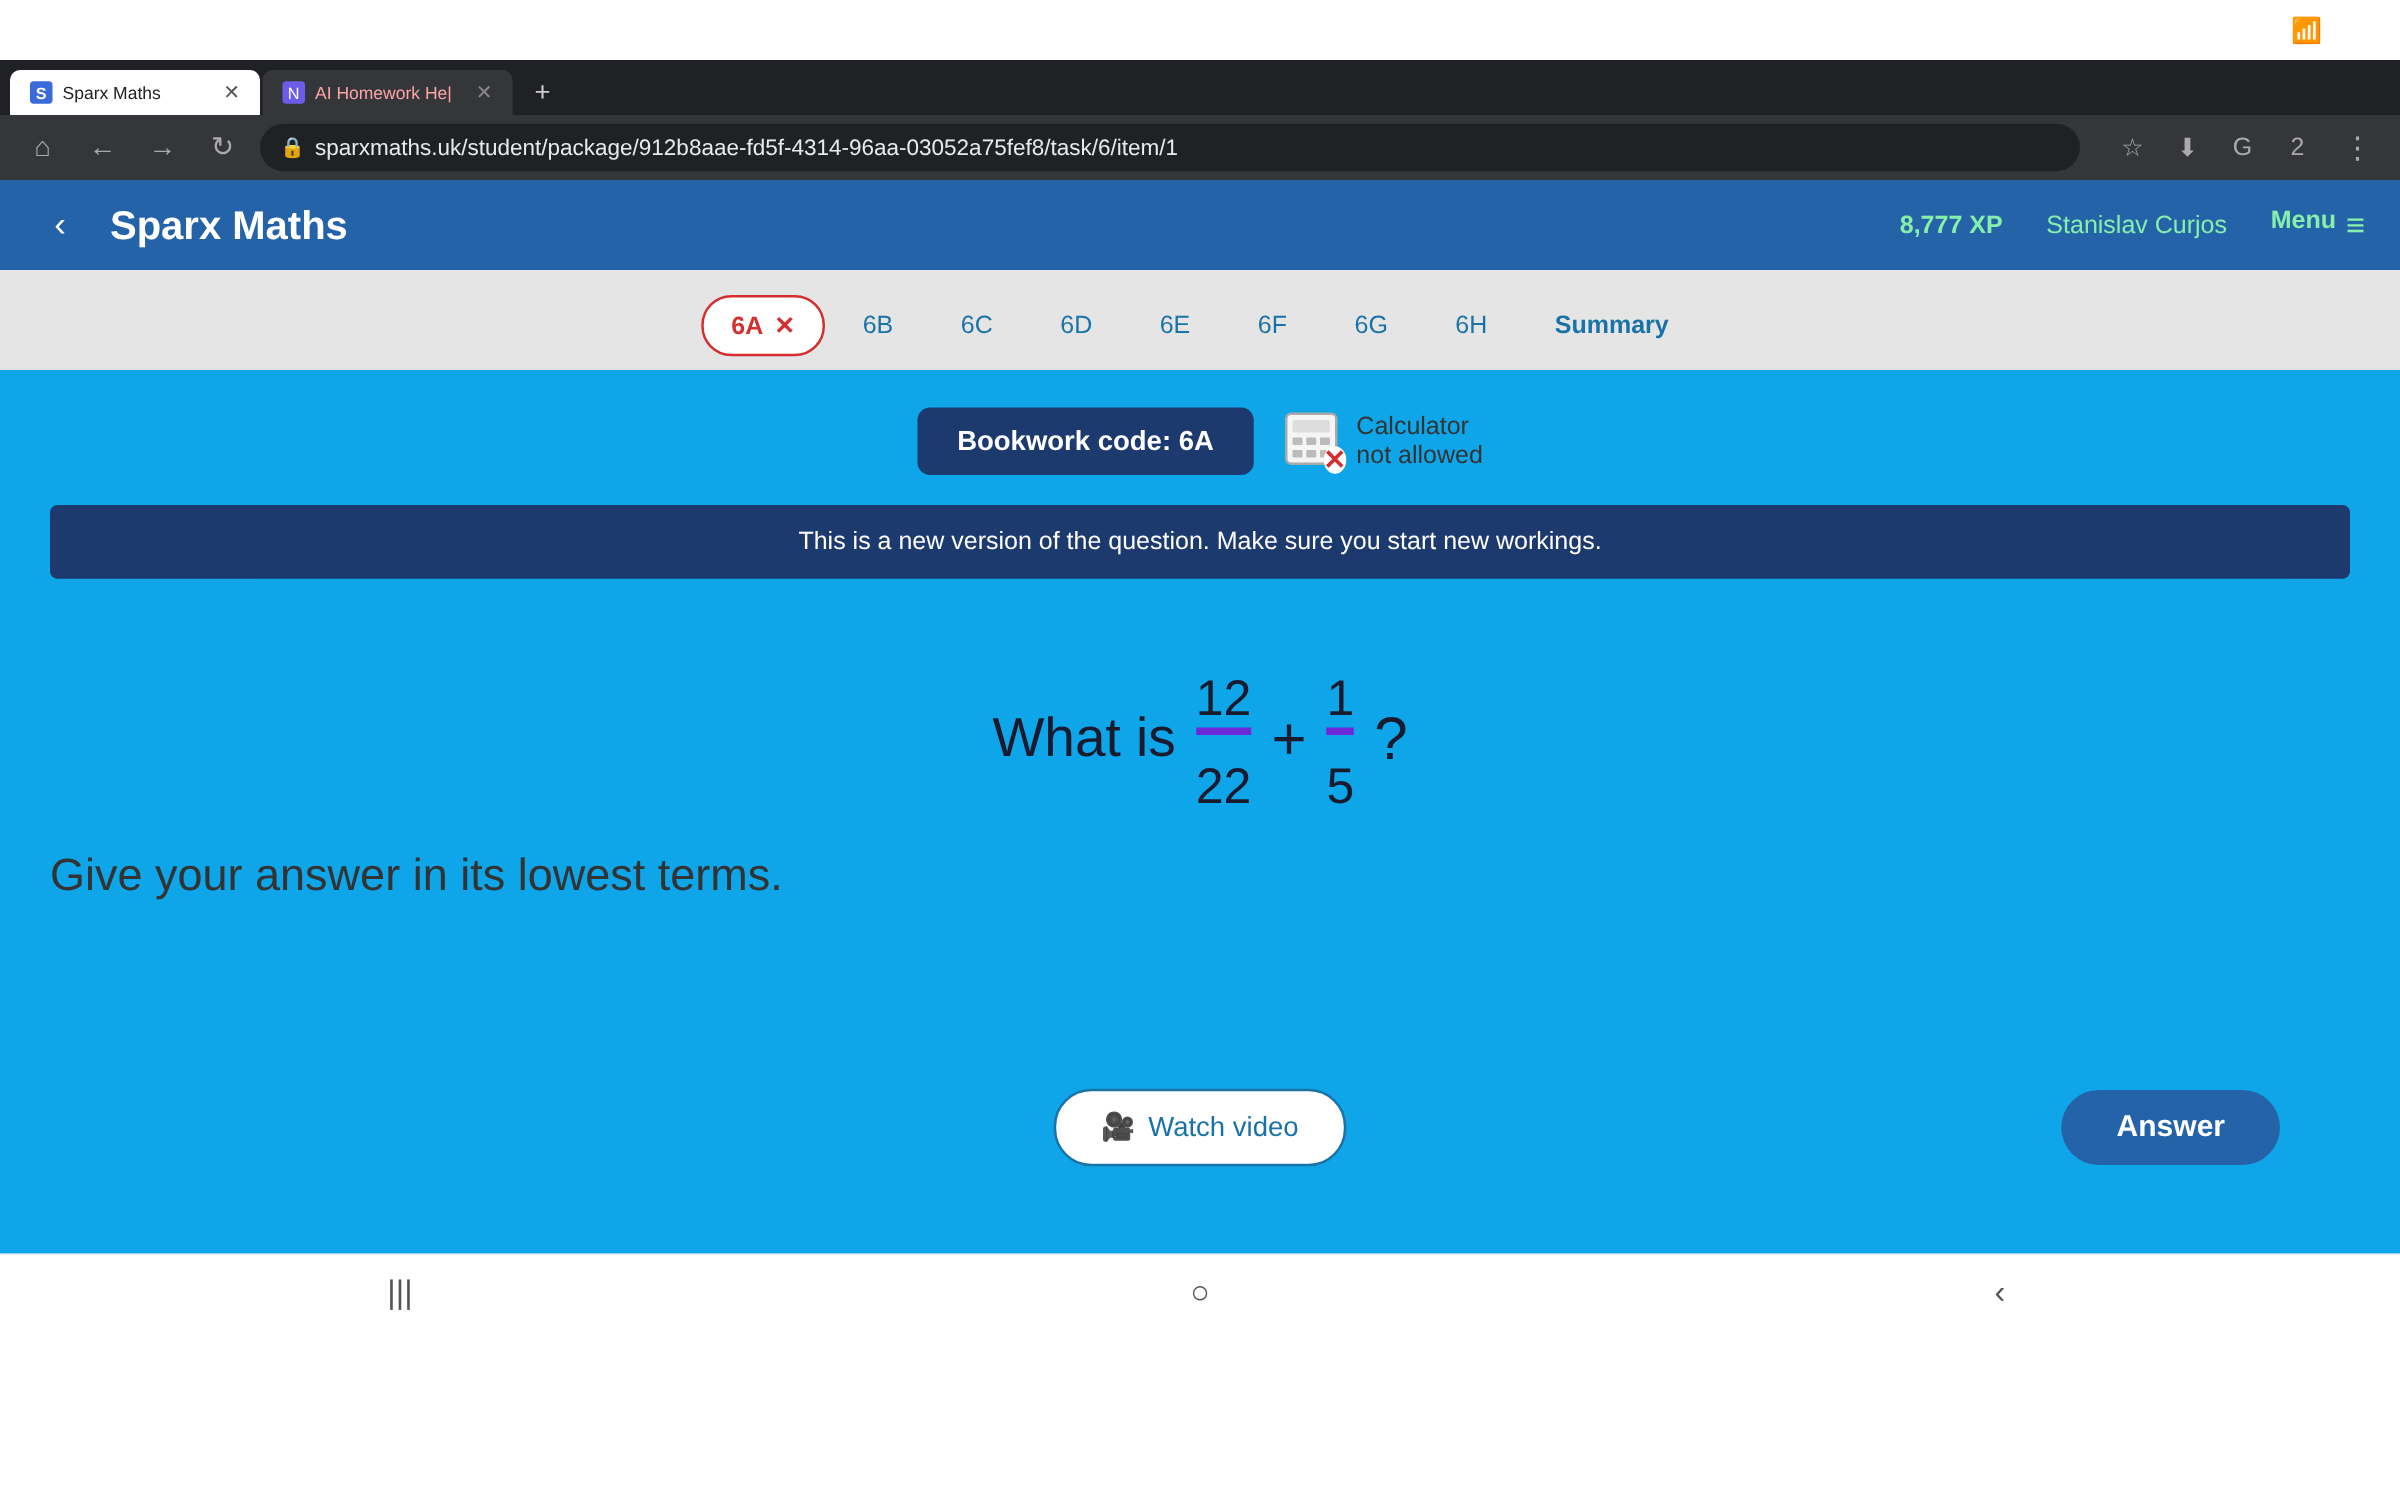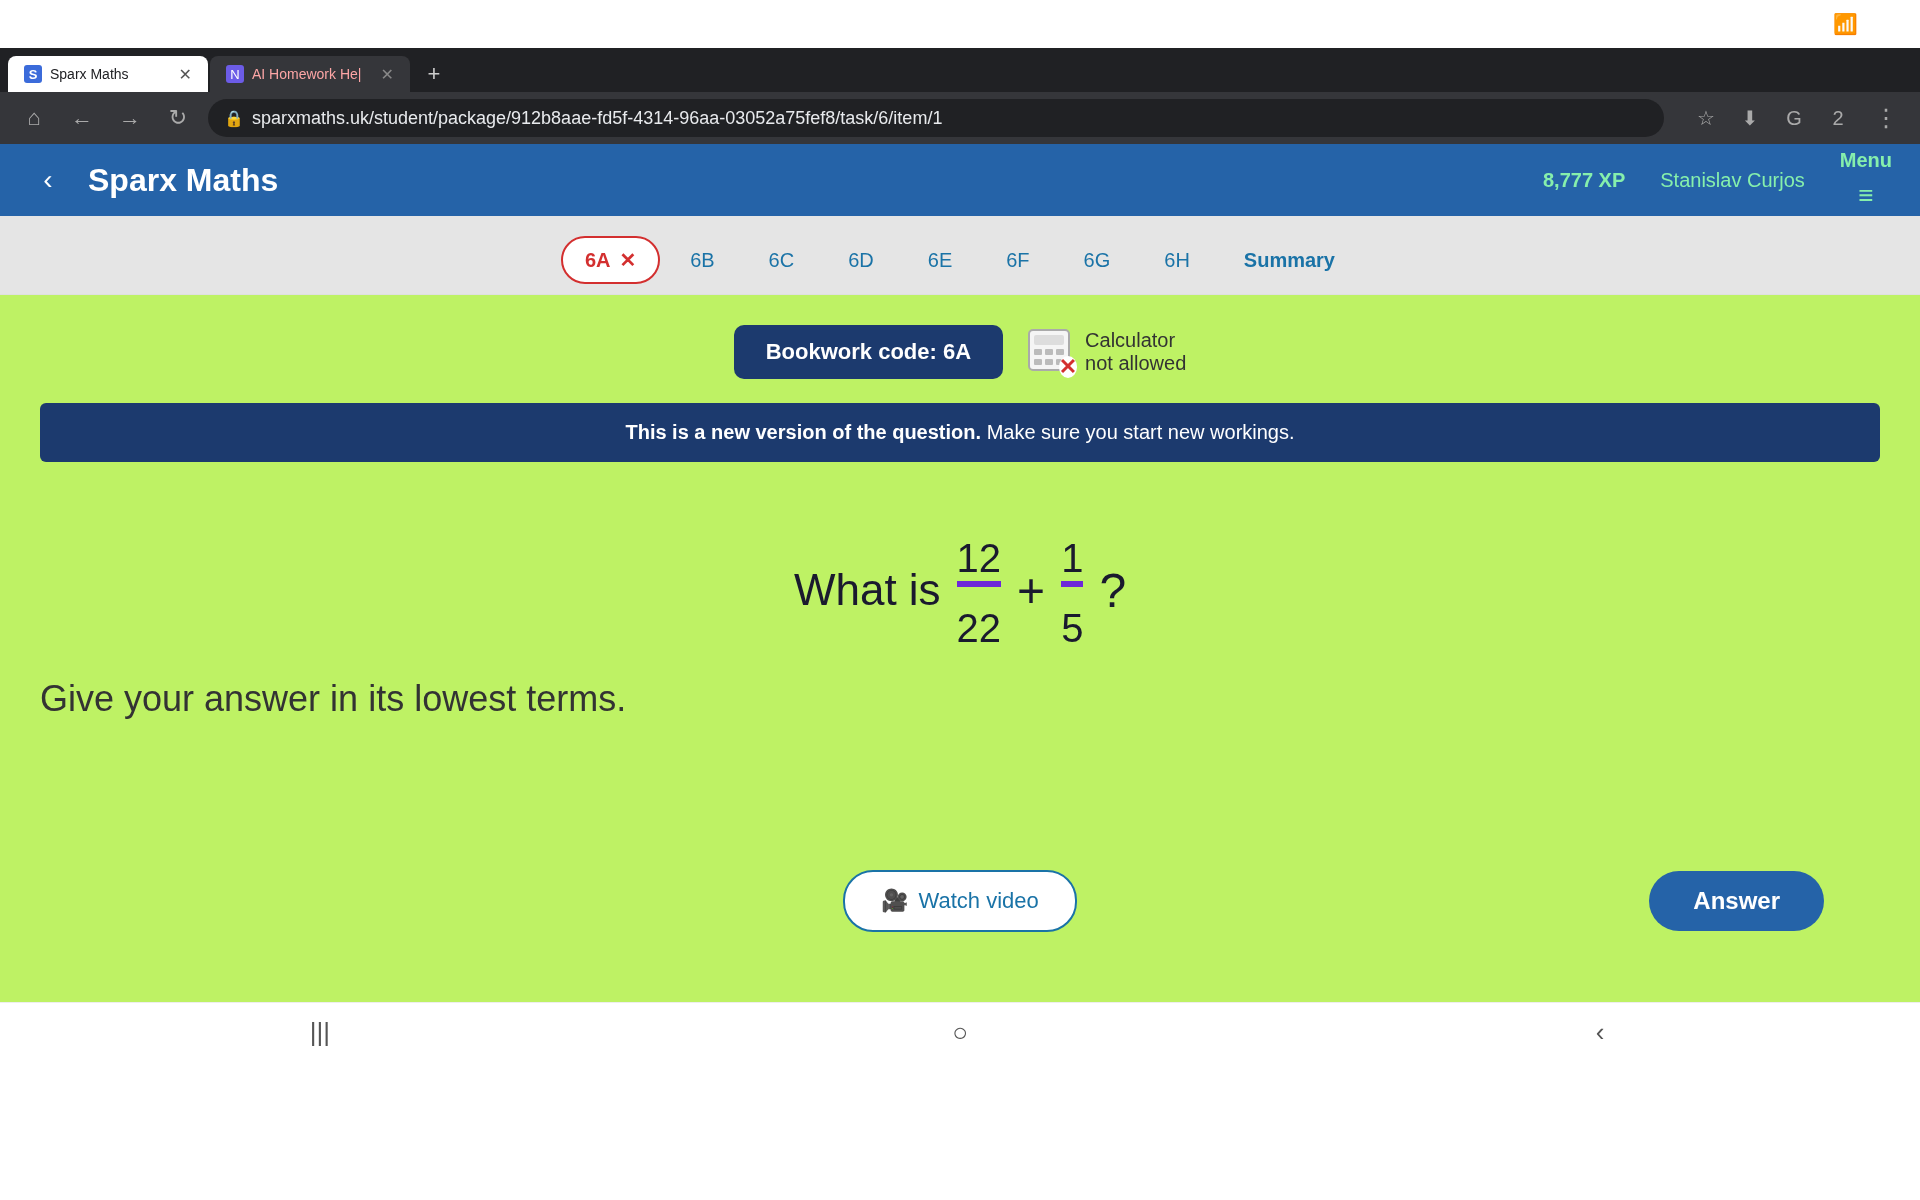--- a/index.html
+++ b/index.html
@@ -30,38 +30,38 @@
     .addr-action-btn { color: #aaa; font-size: 20px; width: 36px; height: 36px; display: flex; align-items: center; justify-content: center; cursor: pointer; }
     .chrome-menu { color: #aaa; font-size: 24px; cursor: pointer; width: 36px; height: 36px; display: flex; align-items: center; justify-content: center; }
 
     
     .sparx-header { background: #2563a8; height: 72px; display: flex; align-items: center; padding: 0 28px; }
     .back-btn { color: #fff; font-size: 28px; cursor: pointer; margin-right: 20px; width: 40px; height: 40px; display: flex; align-items: center; justify-content: center; }
     .sparx-logo { color: #fff; font-size: 32px; font-weight: bold; flex: 1; }
     .header-right { display: flex; align-items: center; gap: 35px; color: #86efac; font-size: 20px; }
     .xp-badge { font-weight: 600; }
     .user-name { font-weight: 500; }
-    .menu-btn { display: flex; align-items: center; gap: 8px; font-size: 20px; font-weight: 600; cursor: pointer; flex-direction: column; }
+    .menu-btn { display: flex; align-items: flex-start; gap: 8px; font-size: 20px; font-weight: 600; cursor: pointer; }
     .hamburger { font-size: 26px; }
 
     
     .task-tabs { display: flex; align-items: center; justify-content: center; padding: 20px 0 10px; gap: 6px; background: #e5e5e5; border-bottom: 1px solid #e0e0e0; }
     .task-tab { padding: 10px 22px; border-radius: 24px; font-size: 20px; font-weight: 500; cursor: pointer; color: #1a73a7; border: 2px solid transparent; }
     .task-tab.active { color: #d32f2f; font-weight: 700; border: 2px solid #d32f2f; background: #fff; }
     .task-tab.summary { color: #1a73a7; font-weight: 600; }
 
     
-    .content-area { padding: 30px 40px; background: #bef264; }
+    .content-area { padding: 30px 40px; background: #0ea5e9; }
 
     .bookwork-row { display: flex; align-items: center; justify-content: center; gap: 24px; margin-bottom: 24px; }
     .bookwork-code { background: #1c3a6e; color: #fff; font-size: 22px; font-weight: 600; padding: 14px 32px; border-radius: 10px; }
     .calculator-notice { display: flex; align-items: center; gap: 10px; font-size: 20px; color: #333; }
 
     .notice-banner { background: #1c3a6e; color: #fff; padding: 18px; text-align: center; font-size: 20px; border-radius: 6px; margin-bottom: 40px; }
-    .notice-banner strong { font-weight: 700; }
+    .notice-banner strong { font-weight: 400; }
 
     .question-area { padding: 30px 0; }
     .question-text { font-size: 44px; color: #1a1a2e; margin-bottom: 30px; display: flex; align-items: center; justify-content: center; gap: 16px; }
     .fraction { display: inline-flex; flex-direction: column; align-items: center; font-size: 36px; line-height: 1; }
     .frac-num { border-bottom: 6px solid #6d28d9; padding-bottom: 3px; font-size: 40px; }
     .frac-den { padding-top: 21px; font-size: 40px; }
     .plus-sign { font-size: 48px; font-weight: 300; }
     .question-suffix { font-size: 48px; }
 
     .answer-instruction { font-size: 36px; color: #333; margin-top: 10px; }

